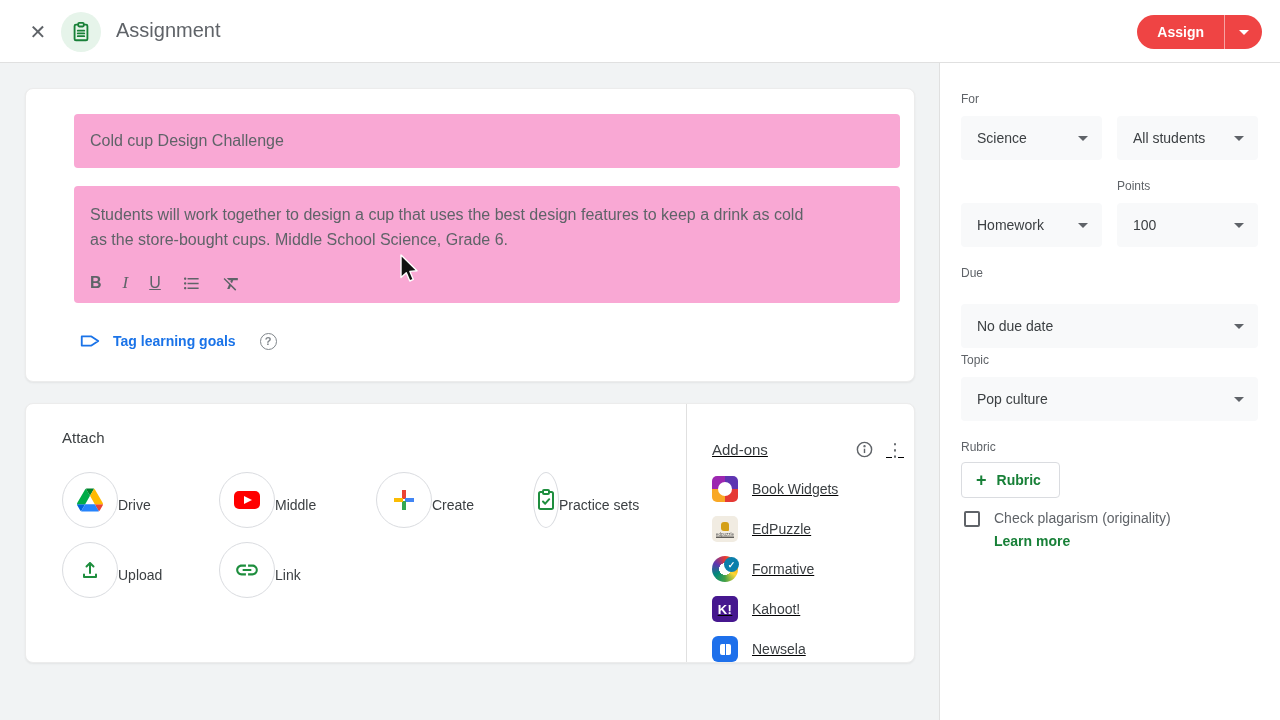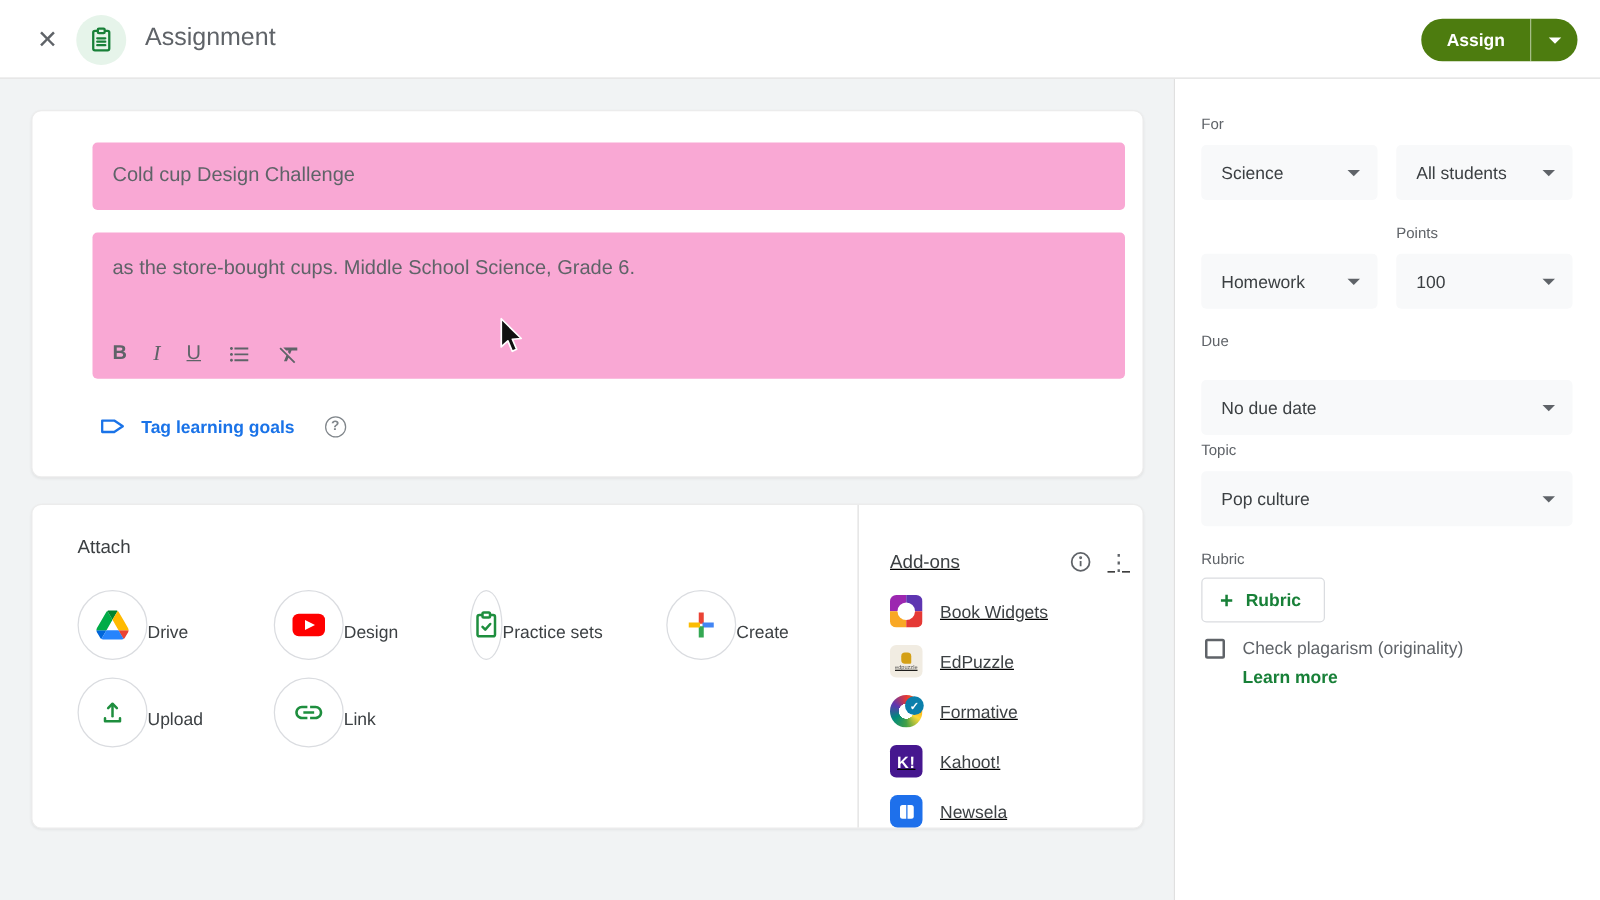--- a/index.html
+++ b/index.html
@@ -7,21 +7,21 @@
   body { font-family:"Liberation Sans", sans-serif; background:#fff; position:relative; }
 
   
   #header { position:absolute; left:0; top:0; width:1280px; height:63px; background:#fff;
             border-bottom:1px solid #e0e0e0; z-index:5; }
   .close-x { position:absolute; left:26px; top:20px; width:24px; height:24px; color:#5f6368;
              font-size:20px; line-height:24px; text-align:center; cursor:pointer; }
   .hdr-icon-circle { position:absolute; left:61px; top:12px; width:40px; height:40px; border-radius:50%;
                      background:#e6f4ea; display:flex; align-items:center; justify-content:center; }
   .hdr-title { position:absolute; left:116px; top:19px; font-size:20px; color:#5f6368; }
-  .assign-btn { position:absolute; right:18px; top:15px; height:34px; background:#4d7c0f; color:#fff;
+  .assign-btn { position:absolute; right:18px; top:15px; height:34px; background:#ef4444; color:#fff;
                 border-radius:17px; display:flex; align-items:stretch; font-size:14px; font-weight:bold; }
   .assign-main { padding:0 20px; display:flex; align-items:center; cursor:pointer; }
   .assign-caret { width:38px; border-left:1px solid rgba(255,255,255,.5); display:flex; align-items:center;
                   justify-content:center; cursor:pointer; }
   .caret-down-w { width:0; height:0; border-left:5px solid transparent; border-right:5px solid transparent;
                   border-top:5px solid #fff; }
 
   
   #content { position:absolute; left:0; top:63px; width:1280px; height:657px; background:#f1f3f4; }
 
@@ -137,20 +137,21 @@
     </div>
   </div>
 </div>
 
 <div id="content">
 
   <div class="card" id="card-compose">
     <div class="field" id="title-field">Cold cup Design Challenge</div>
     <div class="field" id="desc-field">
       <div class="desc-text">
+        <div>Students will work together to design a cup that uses the best design features to keep a drink as cold</div>
         <div>as the store-bought cups. Middle School Science, Grade 6.</div>
       </div>
       <div class="fmt-toolbar">
         <span class="fmt-btn fmt-b">B</span>
         <span class="fmt-btn fmt-i">I</span>
         <span class="fmt-btn fmt-u">U</span>
         <span class="fmt-btn">
           <svg width="19" height="19" viewBox="0 0 24 24" fill="#5f6368">
               <path d="M4 10.5c-.83 0-1.5.67-1.5 1.5s.67 1.5 1.5 1.5 1.5-.67 1.5-1.5-.67-1.5-1.5-1.5zm0-6c-.83 0-1.5.67-1.5 1.5S3.17 7.5 4 7.5 5.5 6.83 5.5 6 4.83 4.5 4 4.5zm0 12c-.83 0-1.5.68-1.5 1.5s.68 1.5 1.5 1.5 1.5-.68 1.5-1.5-.67-1.5-1.5-1.5zM7 19h14v-2H7v2zm0-6h14v-2H7v2zm0-8v2h14V5H7z"></path>
             </svg>
@@ -190,44 +191,44 @@
           <div class="attach-label">Drive</div>
         </div>
 
         <div class="attach-tile">
           <div class="attach-circle">
             <svg width="28" height="22" viewBox="0 0 28 20">
               <rect x="1" y="1" width="26" height="18" rx="5" fill="#f00"></rect>
               <polygon points="11,6 19,10 11,14" fill="#fff"></polygon>
             </svg>
           </div>
-          <div class="attach-label">Design</div>
-        </div>
-
-        <div class="attach-tile">
-          <div class="attach-circle">
-            <svg width="24" height="24" viewBox="0 0 24 24" fill="none" stroke="#1e8e3e" stroke-width="2" stroke-linecap="round" stroke-linejoin="round">
-              <rect x="5" y="4" width="14" height="17" rx="1.5"></rect>
-              <rect x="9" y="2" width="6" height="4" rx="1" fill="#fff"></rect>
-              <path d="M9 13.5l2.2 2.2 4-4.5"></path>
-            </svg>
-          </div>
-          <div class="attach-label">Practice sets</div>
+          <div class="attach-label">Middle</div>
         </div>
 
         <div class="attach-tile">
           <div class="attach-circle">
             <svg width="24" height="24" viewBox="0 0 24 24">
               <rect x="10" y="2" width="4" height="9" fill="#ea4335"></rect>
               <rect x="13" y="10" width="9" height="4" fill="#4285f4"></rect>
               <rect x="10" y="13" width="4" height="9" fill="#34a853"></rect>
               <rect x="2" y="10" width="9" height="4" fill="#fbbc04"></rect>
             </svg>
           </div>
           <div class="attach-label">Create</div>
+        </div>
+
+        <div class="attach-tile">
+          <div class="attach-circle">
+            <svg width="24" height="24" viewBox="0 0 24 24" fill="none" stroke="#1e8e3e" stroke-width="2" stroke-linecap="round" stroke-linejoin="round">
+              <rect x="5" y="4" width="14" height="17" rx="1.5"></rect>
+              <rect x="9" y="2" width="6" height="4" rx="1" fill="#fff"></rect>
+              <path d="M9 13.5l2.2 2.2 4-4.5"></path>
+            </svg>
+          </div>
+          <div class="attach-label">Practice sets</div>
         </div>
 
         <div class="attach-tile">
           <div class="attach-circle">
             <svg width="24" height="24" viewBox="0 0 24 24" fill="none" stroke="#1e8e3e" stroke-width="2" stroke-linecap="round" stroke-linejoin="round">
               <path d="M12 15V5.5"></path>
               <path d="M8.5 8.5L12 5l3.5 3.5"></path>
               <path d="M6 16.5v2.5h12v-2.5"></path>
             </svg>
           </div>

